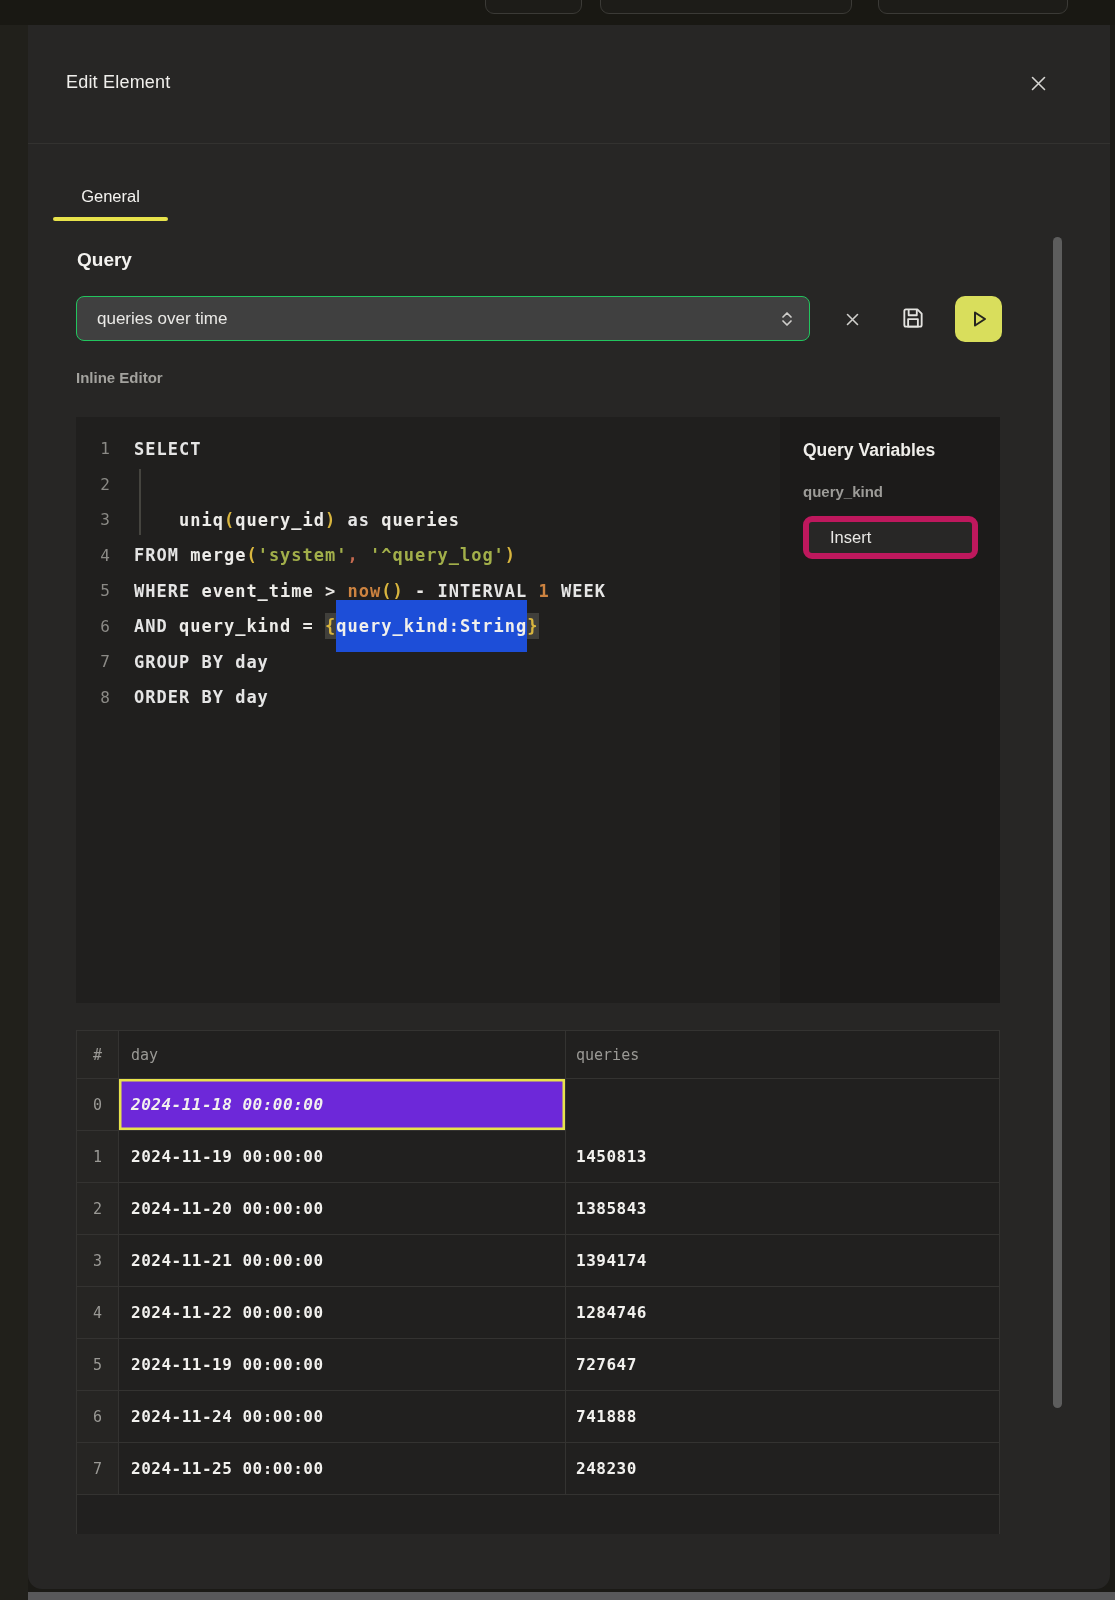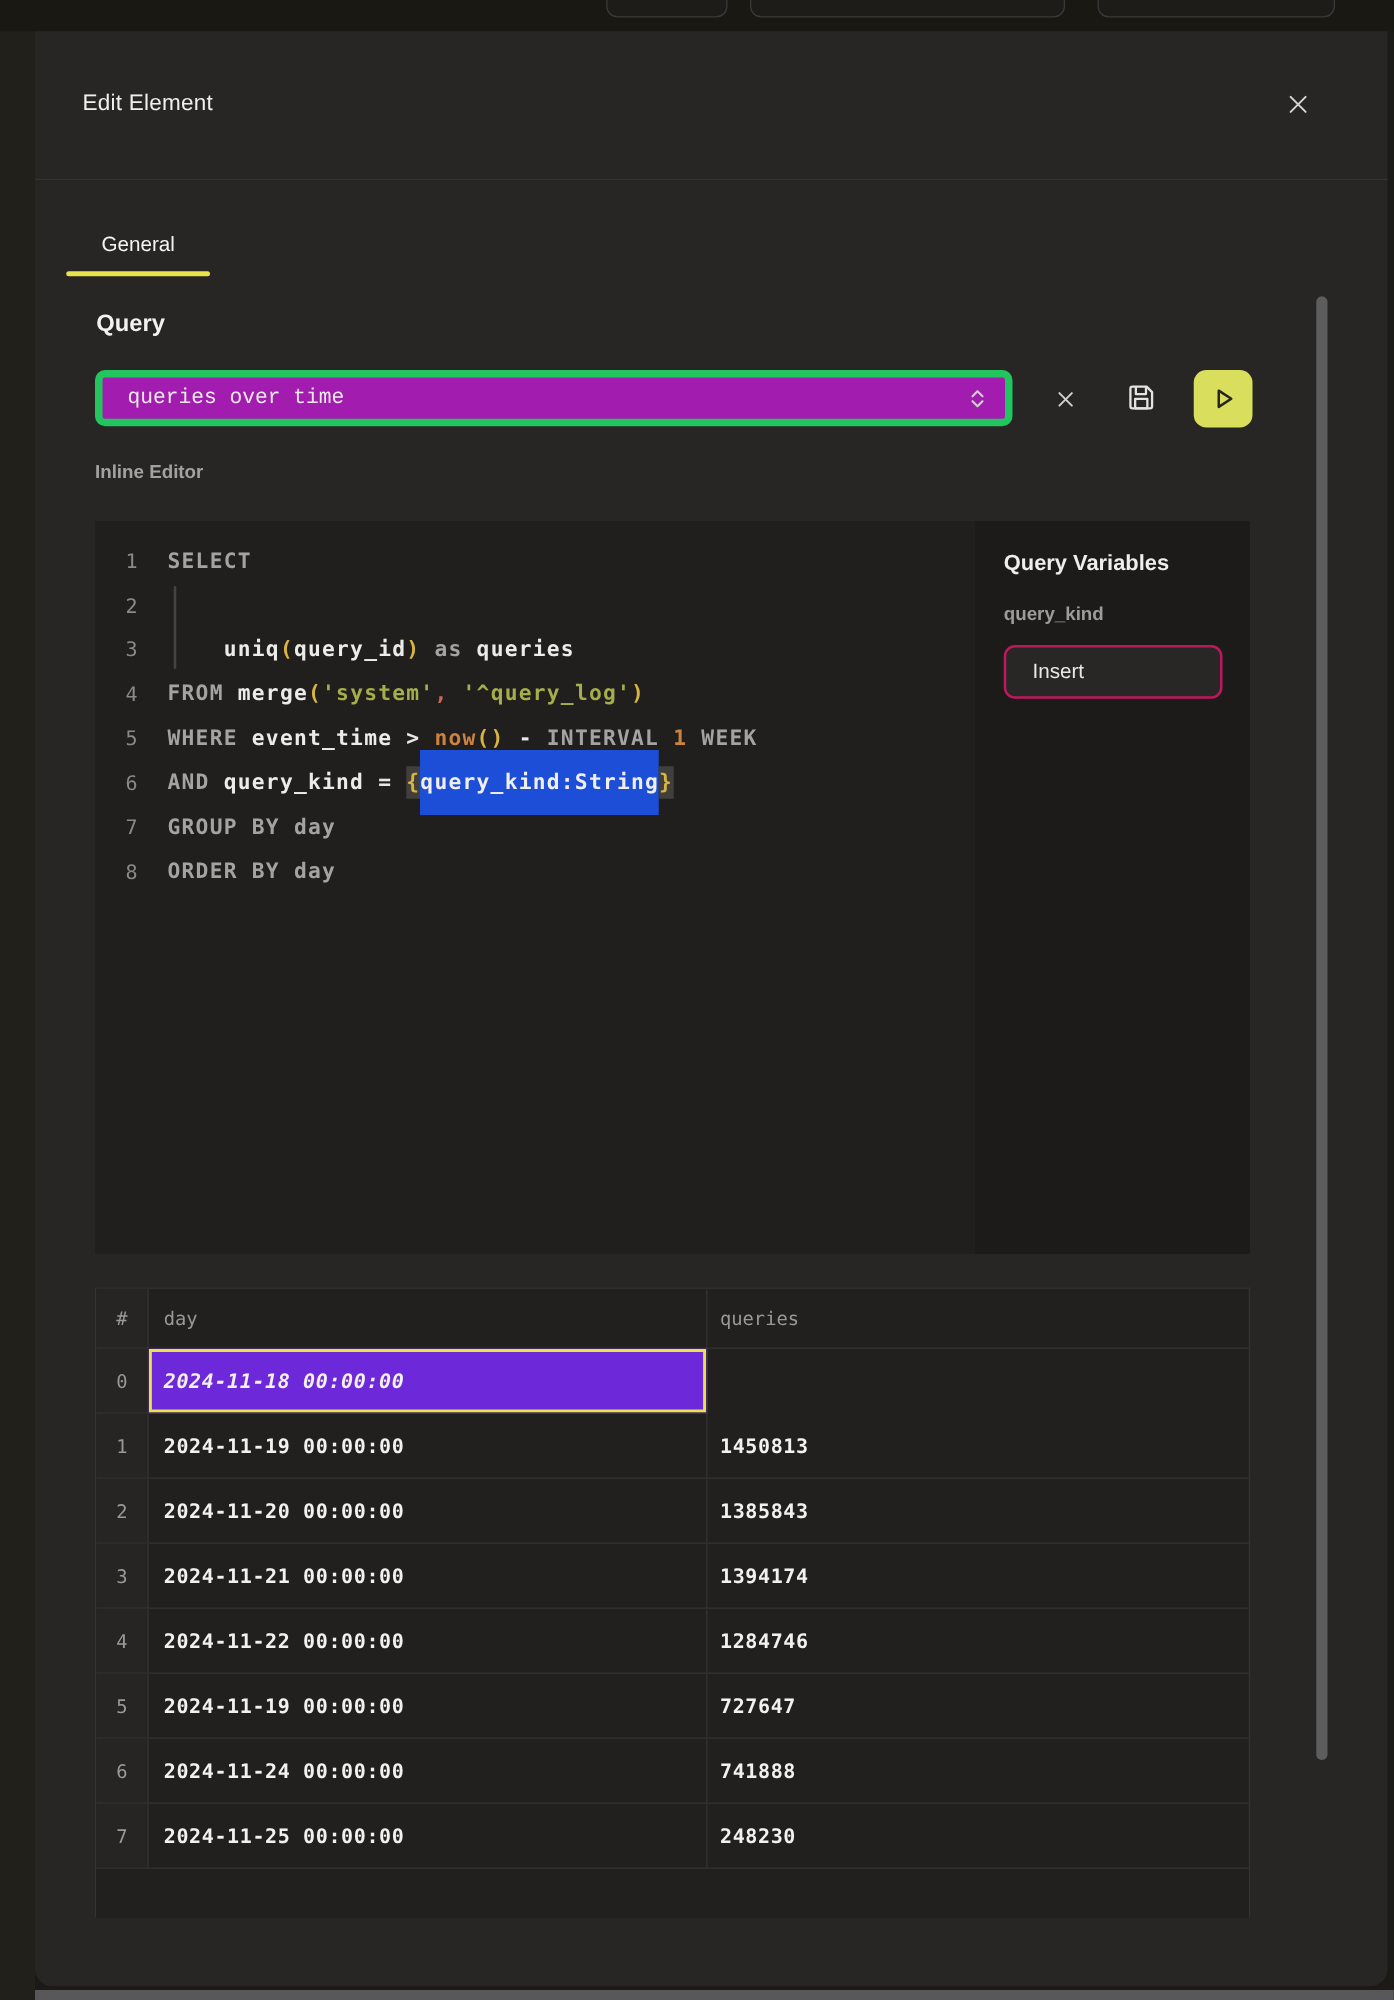--- a/index.html
+++ b/index.html
@@ -24,53 +24,53 @@
   .header-divider { position:absolute; left:0; top:118px; width:100%; height:1px; background:#333230; }
 
   .tab { position:absolute; left:25px; top:150px; width:115px; height:42px;
          display:flex; align-items:center; justify-content:center;
          color:#f4f3f0; font-size:16.5px; cursor:pointer; }
   .tab-underline { position:absolute; left:25px; top:192px; width:115px; height:3.5px; border-radius:2px; }
 
   .query-heading { position:absolute; left:49px; top:224px; font-size:19px; font-weight:700; color:#f3f2ef; }
 
   .query-select { position:absolute; left:48px; top:271px; width:734px; height:45px;
-                  background:#a21caf; border:6px solid #22c55e; border-radius:8px;
-                  display:flex; align-items:center; padding:0 14px 0 20px; cursor:pointer;font-family:Liberation Mono, monospace; }
+                  background:#404040; border:1px solid #22c55e; border-radius:8px;
+                  display:flex; align-items:center; padding:0 14px 0 20px; cursor:pointer; }
   .query-select .val { flex:1; font-size:17px; color:#eae9e6; }
   .icon-btn { position:absolute; width:34px; height:34px; display:flex; align-items:center; justify-content:center; cursor:pointer; }
   .clear-btn { left:807px; top:277px; }
   .save-btn  { left:868px; top:276px; }
   .run-btn { position:absolute; left:927px; top:271px; width:47px; height:46px; border-radius:10px;
              display:flex; align-items:center; justify-content:center; cursor:pointer; }
 
   .inline-editor-label { position:absolute; left:48px; top:344px; font-size:15px; font-weight:700; color:#a3a29e; }
 
   
   .editor { position:absolute; left:48px; top:392px; width:924px; height:586px; background:#201f1e; display:flex; }
   .code-pane { position:relative; width:704px; height:100%; padding-top:14px; }
   .indent-guide { position:absolute; left:63px; top:52px; width:1.5px; height:66px; background:#45443f; }
   .code-line { display:flex; height:35.5px; align-items:center; }
   .lnum { width:34px; text-align:right; margin-right:24px; color:#8b8a86; font-size:16px; flex:none; }
   .lcode { white-space:pre; font-size:17px; font-weight:700; letter-spacing:1px; color:#e9e7e4; }
   .tk.pl  { color:#e9e7e4; }
-  .tk.kw  { color:#a3a3a3; }
+  .tk.kw  { color:#e5e5e5; }
   .tk.id  { color:#ecebe8; }
   .tk.pa  { color:#d8b53e; }
   .tk.str { color:#a2af4a; }
   .tk.num { color:#cd8340; }
   .tk.cm  { color:#c66a50; }
   .tk.phb { color:#d8b53e; background:#403f3b; padding:3px 0; }
   .tk.pht { color:#f0efec; background:#1d4ed8; padding:16px 0; }
 
   .vars-pane { position:relative; width:220px; height:100%; background:#1c1b1a; }
   .vars-heading { position:absolute; left:23px; top:23px; font-size:17.5px; font-weight:700; color:#efeeea; }
   .var-name { position:absolute; left:23px; top:66px; font-size:15px; font-weight:600; color:#9d9c98; }
   .insert-btn { position:absolute; left:23px; top:99px; width:175px; height:43px;
-                background:#282726; border:2px solid #be185d; border-radius:9px;
+                background:#282726; border:6px solid #be185d; border-radius:9px;
                 display:flex; align-items:center; padding-left:21px;
                 font-size:16.5px; color:#e9e8e5; cursor:pointer; }
 
   
   .results { position:absolute; left:48px; top:1005px; width:924px; background:#21201f; border:1px solid #343331; border-bottom:none; }
   .trow { display:grid; grid-template-columns:42px 447px 1fr; }
   .thead .cell { height:48px; color:#9a9995; font-size:15px; font-weight:400; }
   .cell { display:flex; align-items:center; border-bottom:1px solid #343331; }
   .cell.cidx { justify-content:center; background:#262523; color:#9a9995; font-size:15px; border-right:1px solid #343331; }
   .cell.cday { padding-left:12px; border-right:1px solid #343331; }

